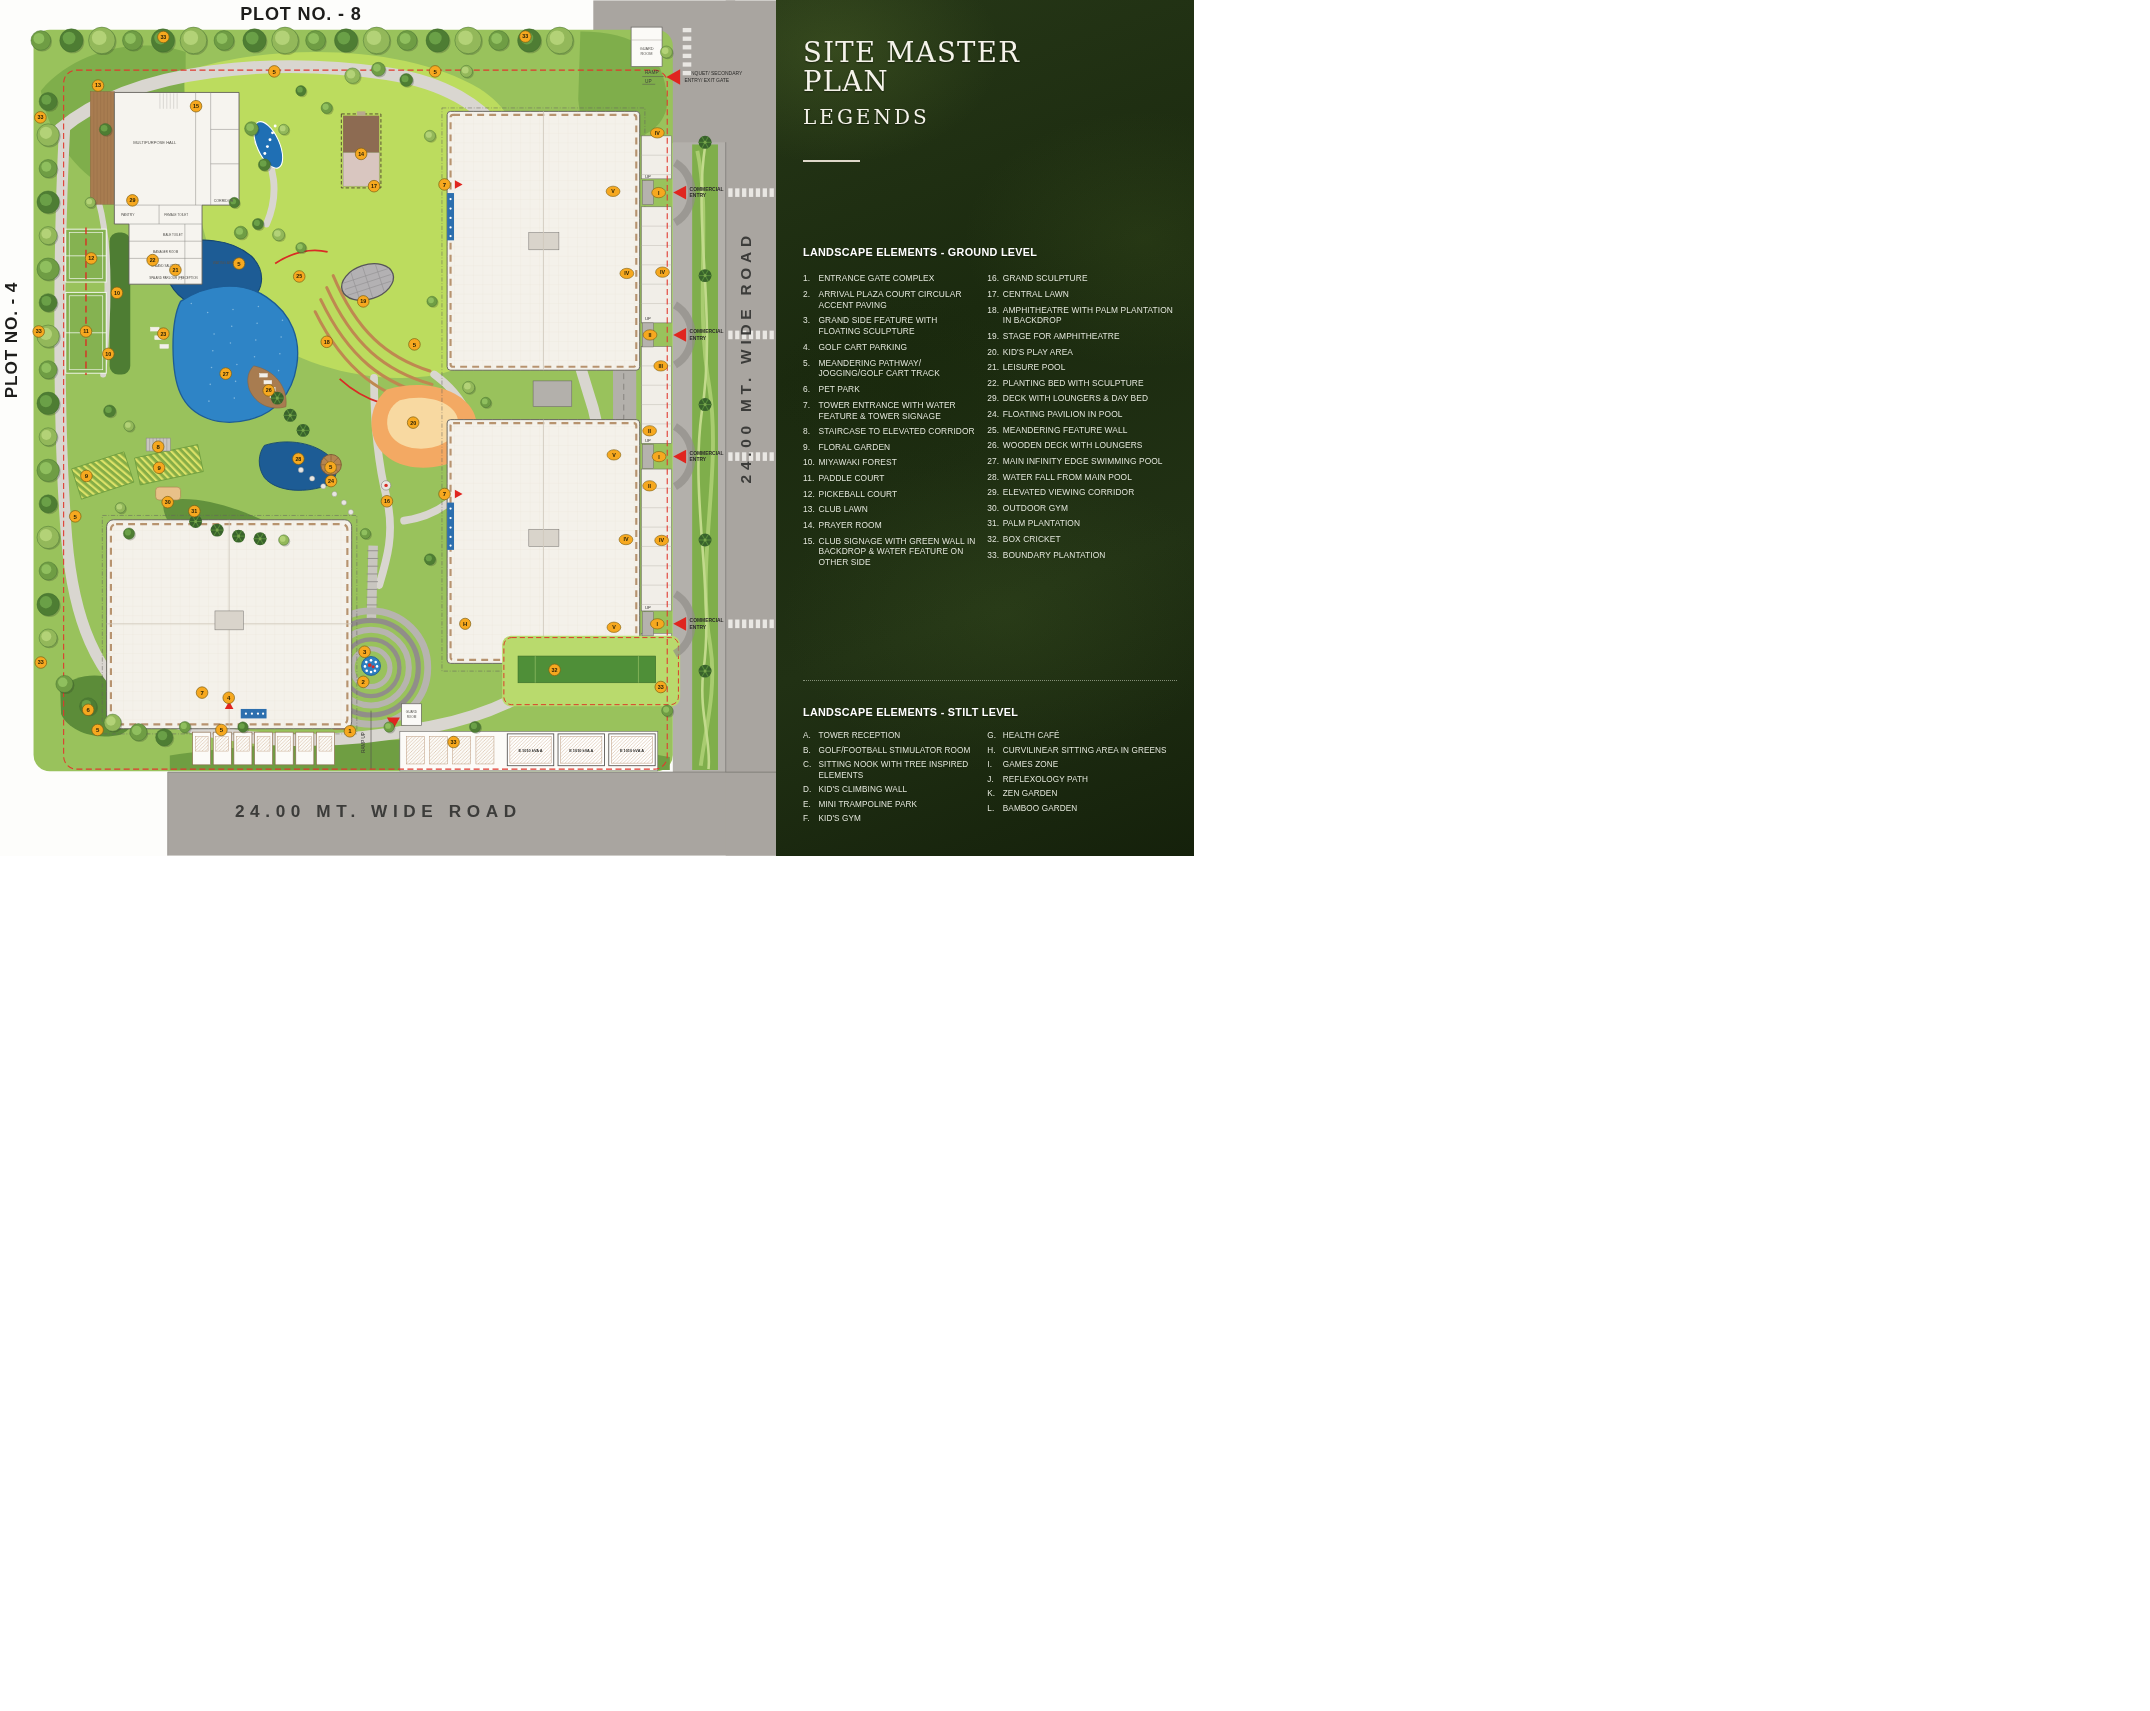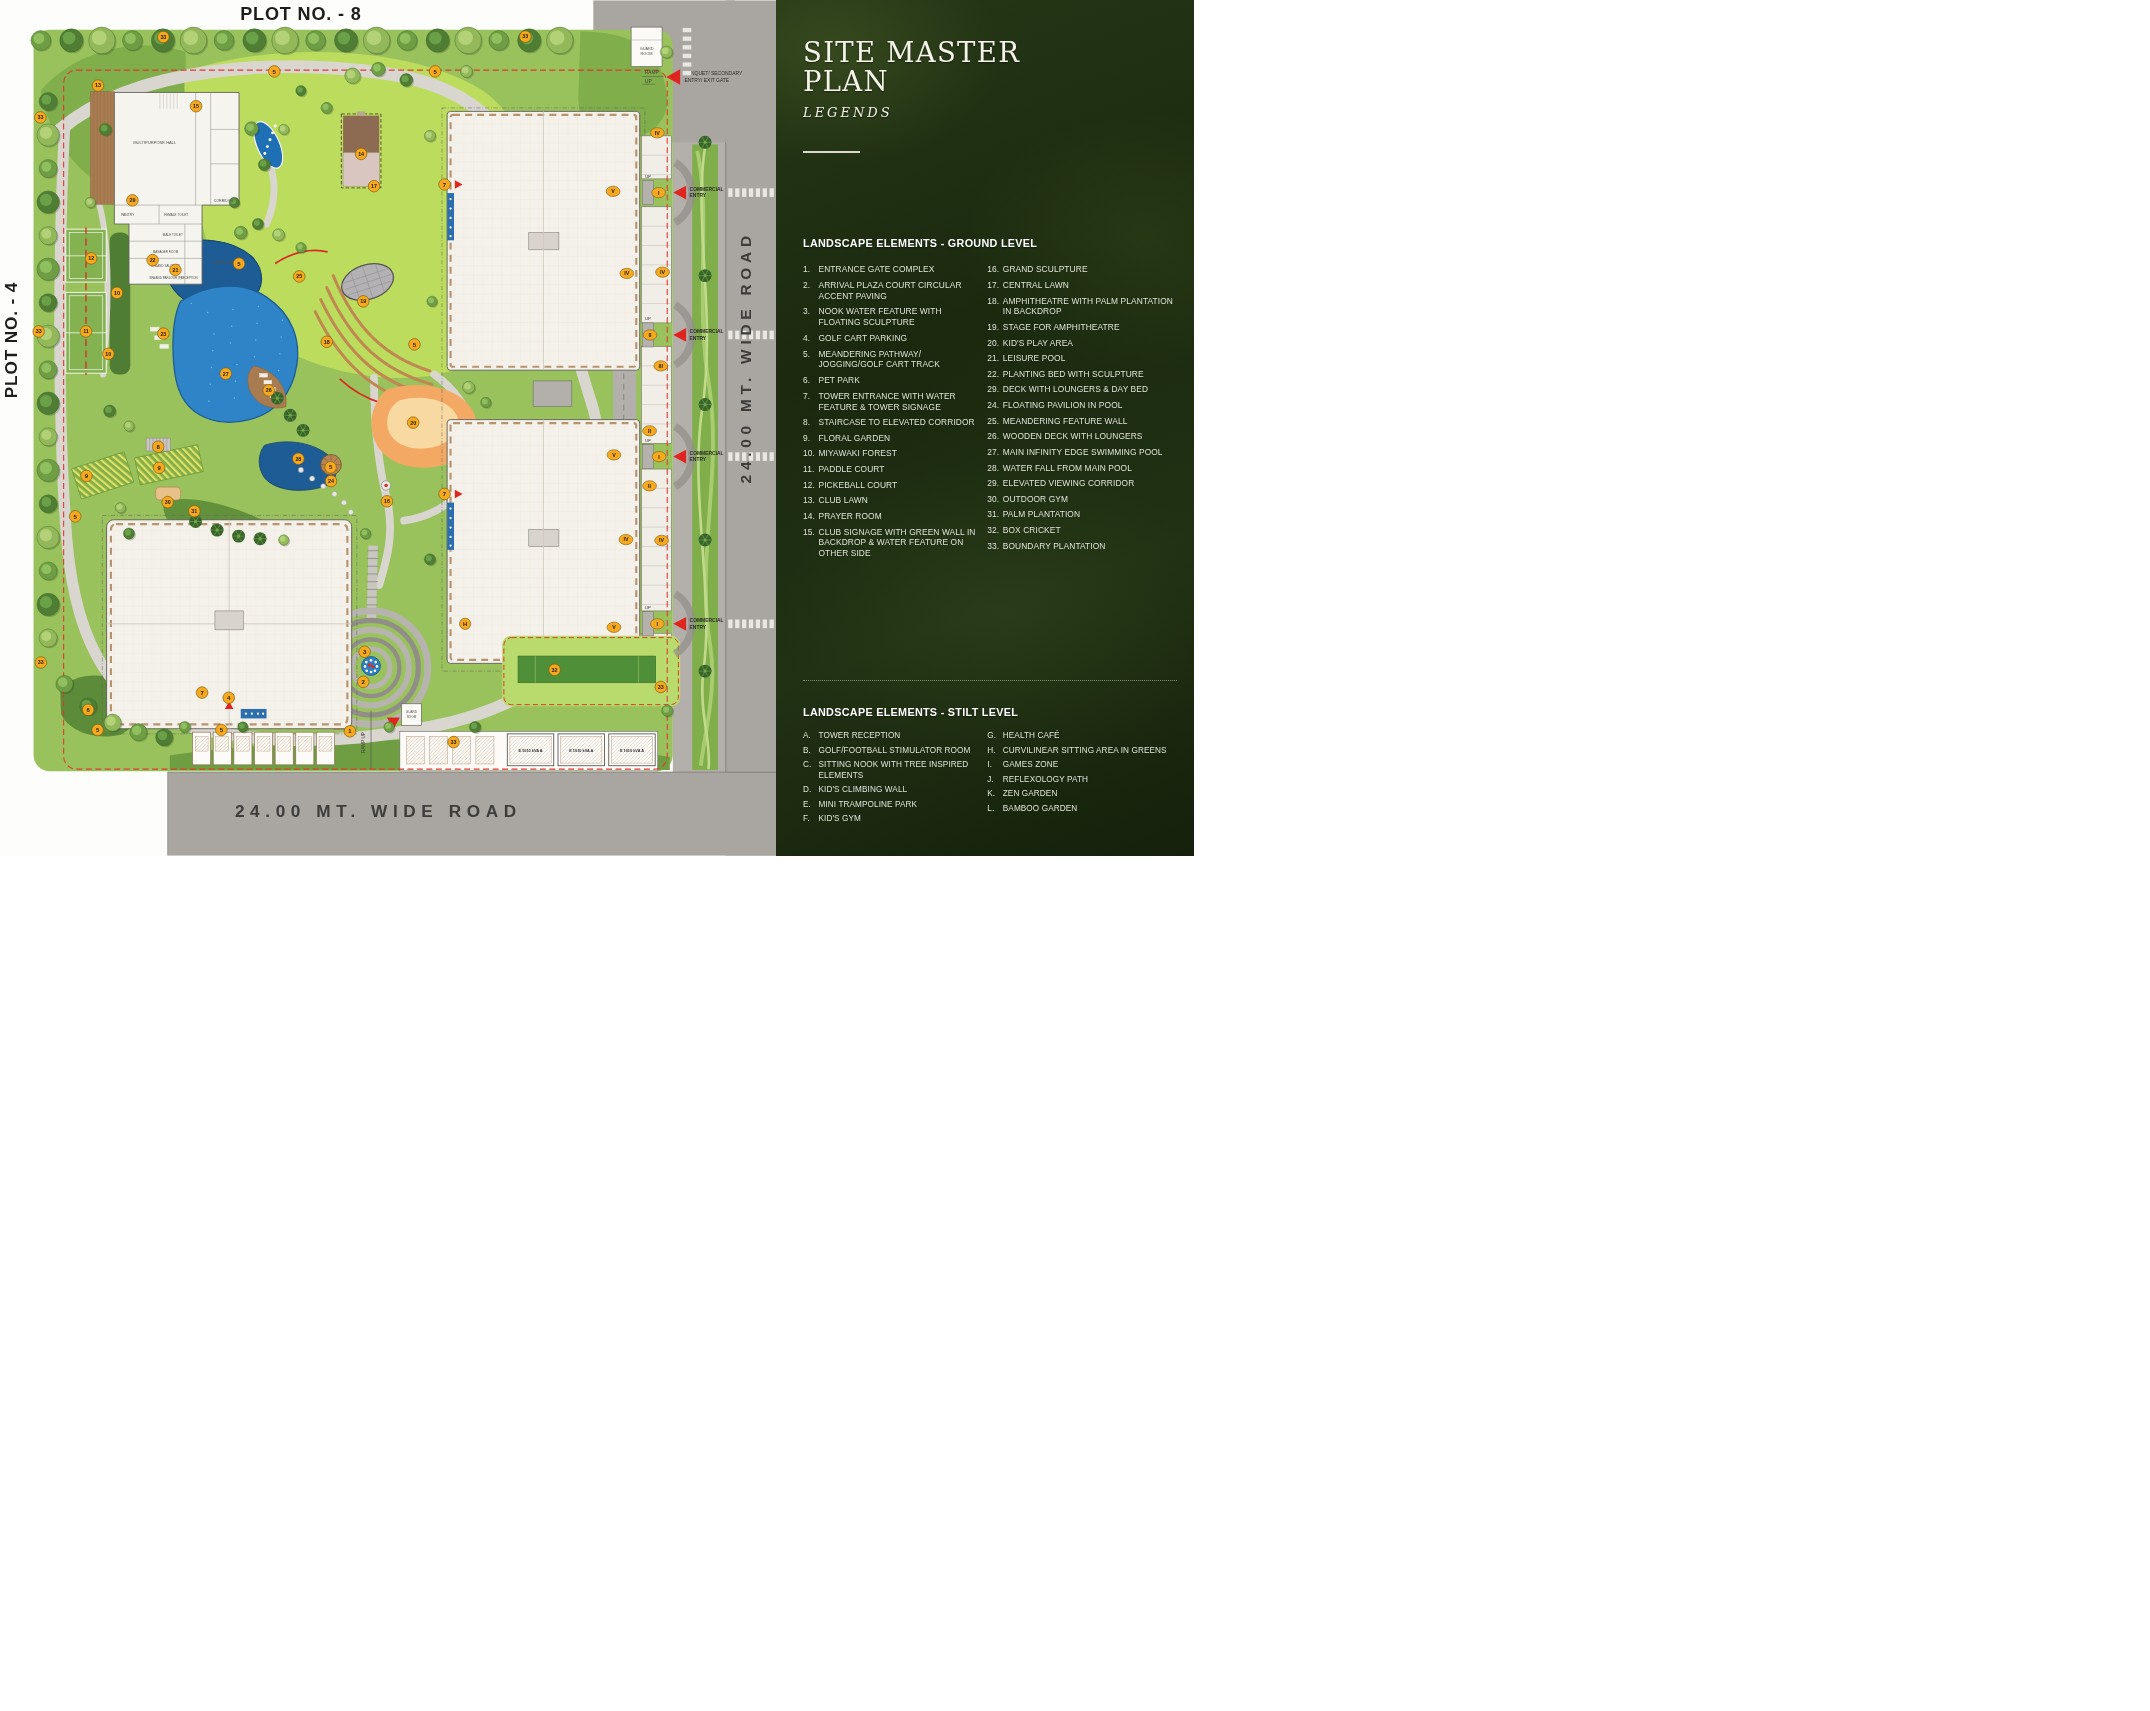--- a/index.html
+++ b/index.html
@@ -12,22 +12,22 @@
          padding:38px 17px 0 27px;color:#eef2e6;
          background-color:#1e2b12;
          background-image:
            radial-gradient(267px 181px at 14% 6%, rgba(125,155,62,.20), transparent 62%),
            radial-gradient(301px 215px at 88% 28%, rgba(95,125,48,.16), transparent 60%),
            radial-gradient(344px 241px at 55% 72%, rgba(78,108,42,.18), transparent 65%),
            radial-gradient(181px 138px at 30% 45%, rgba(25,40,12,.55), transparent 70%),
            linear-gradient(160deg,#263717 0%,#1b2a0f 38%,#213114 68%,#15210b 100%);}
   .panel-title{font-family:"DejaVu Serif","Liberation Serif",serif;font-weight:400;color:#f5f3ea;
          font-size:27.5px;line-height:1.04;letter-spacing:1.3px;text-shadow:0 0.9px 1.7px rgba(0,0,0,.45);}
-  .panel-sub{font-family:"DejaVu Serif","Liberation Serif",serif;color:#f5f3ea;font-size:13px;
-         letter-spacing:3px;margin-top:10.3px;text-shadow:0 0.9px 1.7px rgba(0,0,0,.45);font-style:italic;}
+  .panel-sub{font-family:"DejaVu Serif","Liberation Serif",serif;color:#f5f3ea;font-size:20px;
+         letter-spacing:3px;margin-top:10.3px;text-shadow:0 0.9px 1.7px rgba(0,0,0,.45);}
   .panel-rule{width:57px;height:1.3px;background:#ded8c9;margin-top:31px;}
   .sec-head{font-size:10.8px;font-weight:bold;letter-spacing:0.3px;color:#ffffff;
          text-shadow:0 0.9px 1.3px rgba(0,0,0,.5);}
   .ground-head{margin-top:84px;}
   .cols{display:grid;grid-template-columns:1fr 1.08fr;column-gap:8.6px;margin-top:15.5px;}
   .li{display:grid;grid-template-columns:15.5px 1fr;margin-bottom:4.7px;font-size:8.4px;
       line-height:1.3;color:#e4e9db;letter-spacing:0.1px;text-shadow:0 0.4px 0.9px rgba(0,0,0,.4);}
   .stilt-wrap{position:absolute;left:0;top:680px;width:100%;box-sizing:border-box;padding:0 17px 0 27px;}
   .dots{border-top:1.7px dotted rgba(215,224,203,.55);width:100%;margin-bottom:25px;}
   .stilt-wrap .cols{margin-top:13px;}
@@ -1117,21 +1117,21 @@
           <div class="li">
             <span>1.</span>
             <span>ENTRANCE GATE COMPLEX</span>
           </div>
           <div class="li">
             <span>2.</span>
             <span>ARRIVAL PLAZA COURT CIRCULAR ACCENT PAVING</span>
           </div>
           <div class="li">
             <span>3.</span>
-            <span>NOOK WATER FEATURE WITH FLOATING SCULPTURE</span>
+            <span>GRAND SIDE FEATURE WITH FLOATING SCULPTURE</span>
           </div>
           <div class="li">
             <span>4.</span>
             <span>GOLF CART PARKING</span>
           </div>
           <div class="li">
             <span>5.</span>
             <span>MEANDERING PATHWAY/ JOGGING/GOLF CART TRACK</span>
           </div>
           <div class="li">

